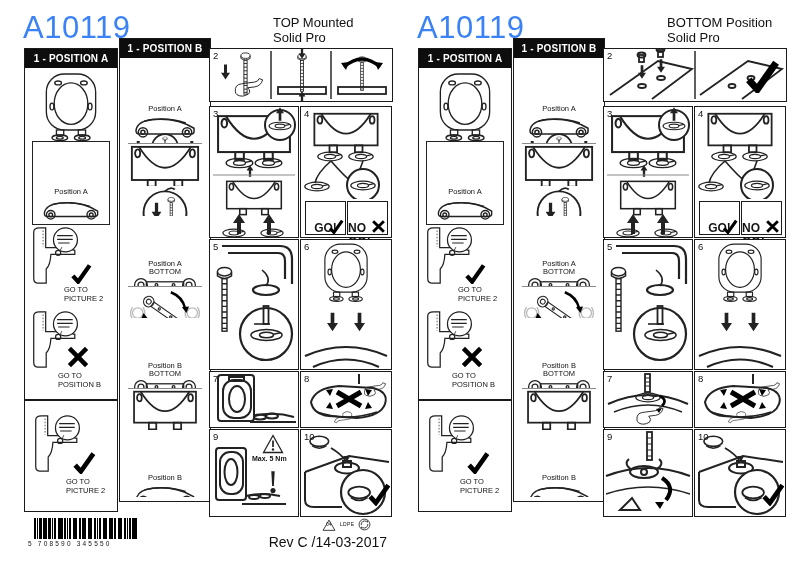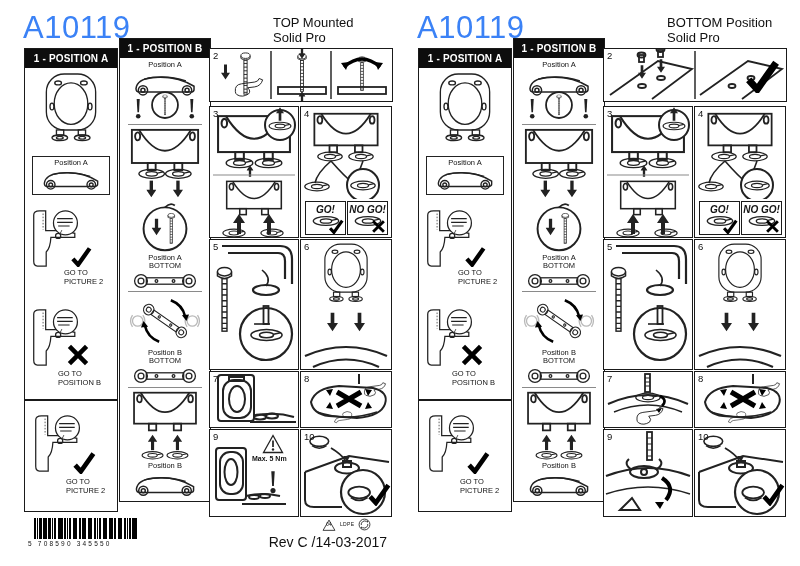--- a/index.html
+++ b/index.html
@@ -10,29 +10,29 @@
   .ptitle{position:absolute;left:3px;top:0px;font-size:31px;letter-spacing:.5px;color:#3b82f6;}
   .psub{position:absolute;left:253px;top:6px;font-size:13px;line-height:1.15;color:#111;}
   .colbox{position:absolute;border:1.7px solid #1a1a1a;background:#fff;overflow:hidden;}
   .colA{left:4px;top:38px;width:92px;height:350px;}
   .colB{left:99px;top:28px;width:90px;height:462px;}
   .botbox{left:4px;top:390px;width:92px;height:110px;}
   .colhead{height:19px;background:#0d0d0d;color:#fff;font-weight:bold;font-size:10px;
            display:flex;align-items:center;justify-content:center;letter-spacing:.2px;white-space:nowrap;}
   .flexcol{display:flex;flex-direction:column;align-items:center;justify-content:space-between;
            padding:3px 0 4px 0;height:calc(100% - 26px);}
-  .lbl{font-size:7.5px;line-height:1.15;text-align:center;white-space:pre-line;color:#111;}
+  .lbl{font-size:7.5px;line-height:1.15;text-align:center;white-space:pre-line;color:#111;margin-top:44px;}
   .profbox{border:1.3px solid #222;width:76px;display:flex;flex-direction:column;align-items:center;padding:2px 0;}
   .hr{width:82%;height:0;border-top:1.2px solid #8a8a8a;}
   .panel{position:absolute;border:1.7px solid #1a1a1a;background:#fff;}
   .num{position:absolute;top:1px;left:3px;font-size:9.5px;color:#111;z-index:3;}
   .tblock{position:relative;width:86px;}
   .cap{position:absolute;font-size:7.5px;line-height:1.2;white-space:pre-line;color:#111;}
   .minibox{position:absolute;border:1.4px solid #1a1a1a;display:flex;flex-direction:column;align-items:center;}
-  .golbl{font-size:10px;font-weight:bold;margin-top:2px;font-style:italic;}
+  .golbl{font-size:12px;font-weight:bold;margin-top:19px;}
   .torque{position:absolute;font-size:7px;font-weight:bold;color:#111;}
   .barcode{position:absolute;left:8px;top:508px;width:116px;}
   .bars{height:21px;width:104px;margin-left:6px;
         background:repeating-linear-gradient(90deg,#000 0 2px,rgba(0,0,0,0) 2px 5px),
                    repeating-linear-gradient(90deg,#000 0 1px,rgba(0,0,0,0) 1px 7px),
                    repeating-linear-gradient(90deg,#000 0 1px,rgba(0,0,0,0) 1px 3px),#fff;}
   .bdigits{font-size:6.5px;letter-spacing:2.2px;margin-top:1px;color:#111;white-space:nowrap;}
   .symrow{position:absolute;left:302px;top:507px;width:66px;height:14px;display:flex;align-items:center;gap:4px;}
   .matcode{position:absolute;left:4.2px;top:4.5px;font-size:4.5px;color:#111;}
   .matname{font-size:5px;color:#111;letter-spacing:.3px;}

